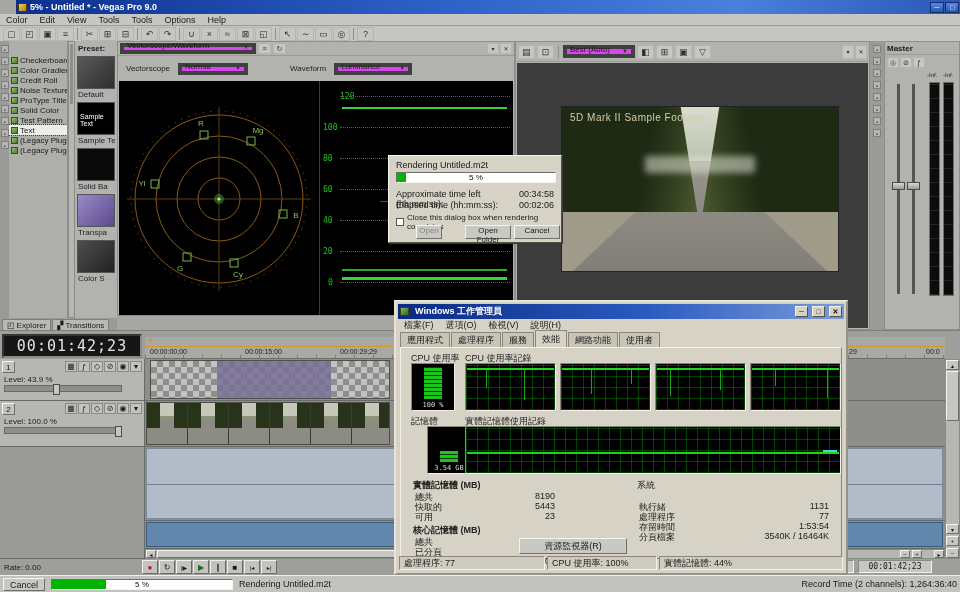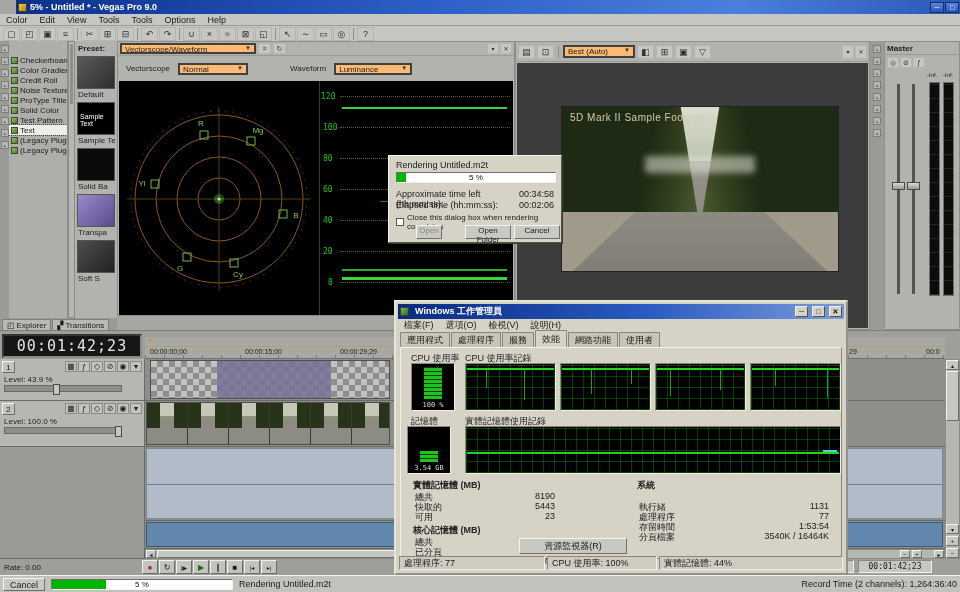--- a/index.html
+++ b/index.html
@@ -13,21 +13,21 @@
 .winbtn{width:14px;height:11px;margin-left:1px;background:linear-gradient(#5a86e0,#2a56b0);border:1px solid #12306e;color:#fff;font-size:7px;line-height:9px;text-align:center;flex:none}
 .winbtn.close{background:linear-gradient(#e08a5a,#c04a28);border-color:#6e2410}
 .menubar{left:0;top:14px;width:960px;height:12px;background:#c6c6c2;display:flex;align-items:center;border-bottom:1px solid #9a9a96;font-size:9px}
 .menubar span{padding:0 6px}
 .toolbar{left:0;top:26px;width:960px;height:16px;background:#c6c6c2;display:flex;align-items:center;gap:1px;padding:0 3px;border-bottom:1px solid #8e8e8a}
 .ticon{width:17px;height:14px;display:flex;align-items:center;justify-content:center;font-size:9px;color:#30302e;background:#c6c6c2;border:1px solid #b4b4b0}
 .tsep{width:1px;height:12px;background:#8e8e8a;margin:0 2px}
 
 .pbtn{background:#c9c9c4;border:1px solid;border-color:#f4f4f0 #6e6e6a #6e6e6a #f4f4f0;text-align:center;font-size:9px}
 .cell{background:#cfcbc0;border:1px solid;border-color:#8a867c #f2efe6 #f2efe6 #8a867c;font-size:9px;padding:0 4px;display:flex;align-items:center;overflow:hidden}
-.dd{background:#fdba74;border:2px solid #404040;display:flex;align-items:flex-start;font-size:8px;padding:0 3px;gap:3px}
+.dd{background:#d946ef;border:4px solid #404040;display:flex;align-items:flex-end;font-size:8px;padding:0 3px;gap:3px}
 .dd .ar{margin-left:auto;font-size:6px;color:#333}
 
 .strip{background:#9a9a96;display:flex;flex-direction:column;align-items:center;gap:4px;padding-top:4px}
 .dkic{width:8px;height:8px;font-size:6px;line-height:8px;text-align:center;color:#55554f;background:#b4b4b0;border:1px solid #7e7e7a}
 .genlist{background:#aeaeaa;border-right:1px solid #8e8e8a;overflow:hidden}
 .gen-item{display:flex;align-items:center;gap:2px;height:10px;padding-left:2px;font-size:8px;white-space:nowrap}
 .gen-item.sel{background:#ececе8;background:#ececea;outline:1px dotted #444}
 .gen-ic{width:7px;height:7px;background:linear-gradient(135deg,#9ac06a,#4a7a34);border:1px solid #3a4a2a;flex:none}
 .preset-col{background:#b2b2ae;overflow:hidden;padding:2px 2px 8px 2px}
 .pcap{font-size:8px;color:#222;white-space:nowrap;overflow:hidden;display:block;margin:1px 0 3px 1px}
@@ -226,21 +226,21 @@
     <span class="pcap">Default</span>
     <div class="pthumb" style="background:#000">
       <span style="position:absolute;left:2px;top:10px;color:#fff;font-size:7px">Sample Text</span>
     </div>
     <span class="pcap">Sample Te</span>
     <div class="pthumb" style="background:#0a0a0a"></div>
     <span class="pcap">Solid Ba</span>
     <div class="pthumb" style="background:linear-gradient(135deg,#9a8ac8,#5a4a8a)"></div>
     <span class="pcap">Transpa</span>
     <div class="pthumb" style="background:linear-gradient(135deg,#4e4e4e,#222)"></div>
-    <span class="pcap">Soft S</span>
+    <span class="pcap">Color S</span>
   </div>
 
   <div class="a bottabs" style="left:0;top:318px;width:117px;height:13px">
     <span class="btab">
         <span>◰</span>
         <span>Explorer</span>
       </span>
     <span class="btab">
         <span>▞</span>
         <span>Transitions</span>
@@ -300,21 +300,21 @@
           <text x="177" y="137">B</text>
           <text x="119" y="196">Cy</text>
           <text x="61" y="190">G</text>
           <text x="23" y="105">Yl</text>
         </g>
         <circle cx="100" cy="118" r="5" fill="rgba(90,230,90,0.35)"></circle>
         <circle cx="100" cy="118" r="1.6" fill="#d8d0b0"></circle>
       </svg>
       
       <div class="a" style="left:200px;top:0;width:194px;height:234px;border-left:1px solid #3a3a36">
-        <span class="wf-label" style="left:1px;top:11px">120</span>
+        <span class="wf-label" style="left:20px;top:11px">120</span>
         <span class="wf-label" style="left:3px;top:42px">100</span>
         <span class="wf-label" style="left:3px;top:73px">80</span>
         <span class="wf-label" style="left:3px;top:104px">60</span>
         <span class="wf-label" style="left:3px;top:135px">40</span>
         <span class="wf-label" style="left:3px;top:166px">20</span>
         <span class="wf-label" style="left:8px;top:197px">0</span>
         <div class="wf-line" style="left:20px;right:3px;top:15px"></div>
         <div class="wf-line" style="left:20px;right:3px;top:46px"></div>
         <div class="wf-line" style="left:20px;right:3px;top:77px"></div>
         <div class="wf-line" style="left:20px;right:3px;top:108px"></div>
@@ -586,21 +586,21 @@
           <div class="spike" style="left:14px;top:6px;height:26px"></div>
           <div class="spike" style="left:64px;top:6px;height:20px"></div>
         </div>
       <div class="tmgraph" style="left:349px;top:15px;width:91px;height:48px">
           <div class="trace"></div>
           <div class="spike" style="left:24px;top:6px;height:16px"></div>
           <div class="spike" style="left:76px;top:6px;height:28px"></div>
         </div>
 
       <span class="tm-lab" style="left:10px;top:67px">記憶體</span>
-      <div class="gauge" style="left:6px;top:78px;height:48px">
+      <div class="gauge" style="left:26px;top:78px;height:48px">
         <div class="gled" style="top:24px"></div>
         <span class="gtxt">3.54 GB</span>
       </div>
       <span class="tm-lab" style="left:64px;top:67px">實體記憶體使用記錄</span>
       <div class="tmgraph" style="left:64px;top:78px;width:376px;height:48px">
           <div class="memline"></div>
           <div class="memcyan"></div>
         </div>
 
       <span class="tm-lab" style="left:12px;top:131px;font-weight:bold">實體記憶體 (MB)</span>
@@ -624,21 +624,21 @@
         </div>
       <div class="srow" style="left:14px;top:198px;width:140px">
           <span>已分頁</span>
           <span>428</span>
         </div>
       <div class="srow" style="left:14px;top:208px;width:140px">
           <span>未分頁</span>
           <span>106</span>
         </div>
 
-      <span class="tm-lab" style="left:236px;top:131px;font-weight:bold">系統</span>
+      <span class="tm-lab" style="left:236px;top:131px;font-weight:normal">系統</span>
       <div class="srow" style="left:238px;top:153px;width:190px">
           <span>執行緒</span>
           <span>1131</span>
         </div>
       <div class="srow" style="left:238px;top:163px;width:190px">
           <span>處理程序</span>
           <span>77</span>
         </div>
       <div class="srow" style="left:238px;top:173px;width:190px">
           <span>存留時間</span>

